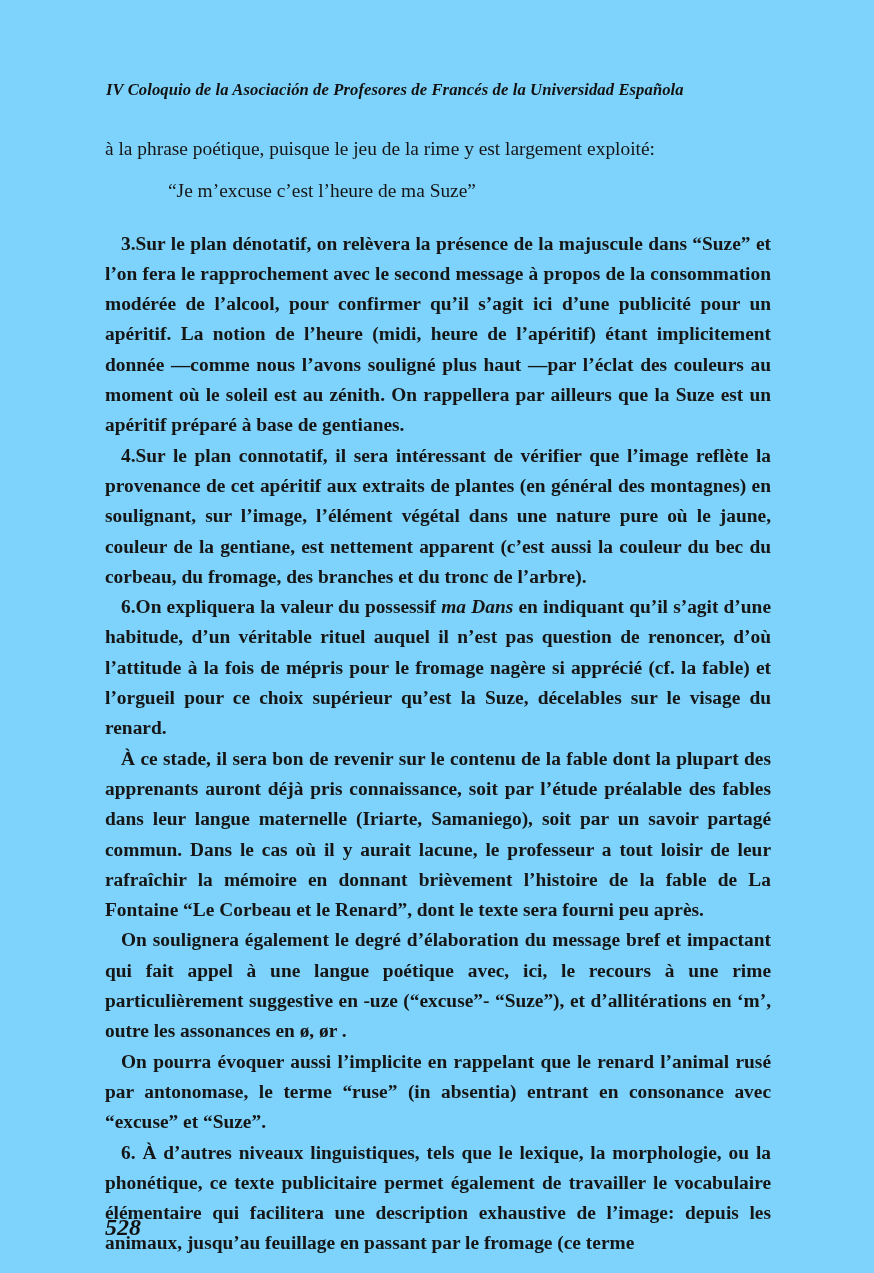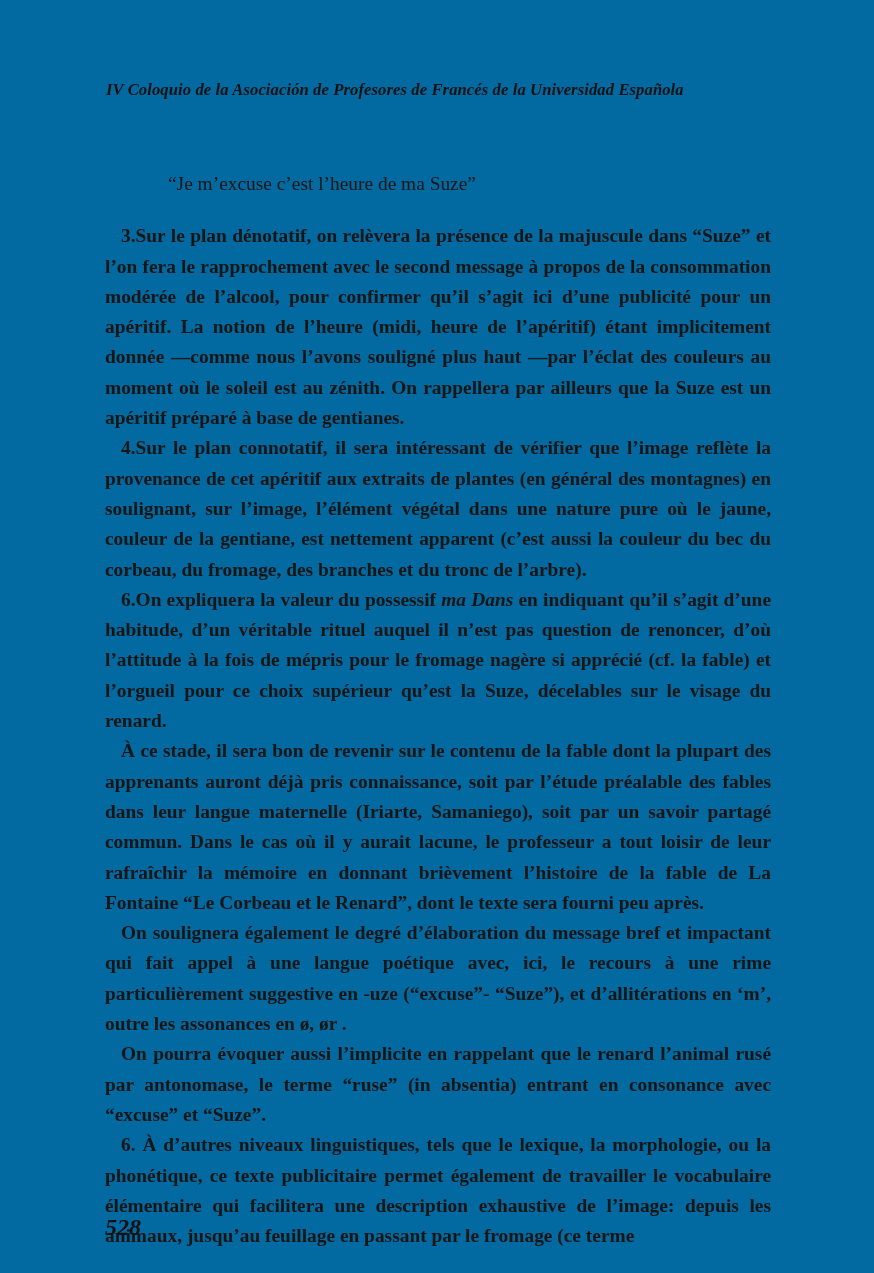--- a/index.html
+++ b/index.html
@@ -6,21 +6,21 @@
   html, body {
     margin: 0;
     padding: 0;
     background: #ffffff;
     font-family: "Liberation Serif", "DejaVu Serif", serif;
   }
   .page {
     position: relative;
     width: 874px;
     height: 1273px;
-    background: #0369a1;
+    background: #7dd3fc;
     color: #141414;
     overflow: hidden;
   }
   .running-header {
     position: absolute;
     left: 106px;
     top: 80px;
     width: 668px;
     font-size: 16.6px;
     font-weight: bold;
@@ -42,21 +42,21 @@
   }
   .content p {
     margin: 0;
     padding: 0;
   }
   .content p.indent {
     text-indent: 16px;
     font-weight: bold;
   }
   .content p.quote {
-    margin: 35px 0 22px 63px;
+    margin: 12px 0 22px 63px;
     text-align: left;
     text-indent: 0;
   }
   .content em {
     font-style: italic;
   }
   .page-number {
     position: absolute;
     left: 105px;
     top: 1214px;
@@ -66,20 +66,21 @@
     color: #121212;
   }
 </style>
 </head>
 <body>
 
 <div class="page">
   <div class="running-header">IV Coloquio de la Asociación de Profesores de Francés de la Universidad Española</div>
 
   <div class="content">
+      <p class=""><span>à la phrase poétique, puisque le jeu de la rime y est largement exploité:</span></p>
       <p class="quote"><span>“Je m’excuse c’est l’heure de ma Suze”</span></p>
       <p class="indent"><span>3.Sur le plan dénotatif, on relèvera la présence de la majuscule dans “Suze” et l’on fera le rapprochement avec le second message à propos de la consommation modérée de l’alcool, pour confirmer qu’il s’agit ici d’une publicité pour un apéritif. La notion de l’heure (midi, heure de l’apéritif) étant implicitement donnée —comme nous l’avons souligné plus haut —par l’éclat des couleurs au moment où le soleil est au zénith. On rappellera par ailleurs que la Suze est un apéritif préparé à base de gentianes.</span></p>
       <p class="indent"><span>4.Sur le plan connotatif, il sera intéressant de vérifier que l’image reflète la provenance de cet apéritif aux extraits de plantes (en général des montagnes) en soulignant, sur l’image, l’élément végétal dans une nature pure où le jaune, couleur de la gentiane, est nettement apparent (c’est aussi la couleur du bec du corbeau, du fromage, des branches et du tronc de l’arbre).</span></p>
       <p class="indent"><span>6.On expliquera la valeur du possessif </span><em>ma Dans</em><span> en indiquant qu’il s’agit d’une habitude, d’un véritable rituel auquel il n’est pas question de renoncer, d’où l’attitude à la fois de mépris pour le fromage nagère si apprécié (cf. la fable) et l’orgueil pour ce choix supérieur qu’est la Suze, décelables sur le visage du renard.</span></p>
       <p class="indent"><span>À ce stade, il sera bon de revenir sur le contenu de la fable dont la plupart des apprenants auront déjà pris connaissance, soit par l’étude préalable des fables dans leur langue maternelle (Iriarte, Samaniego), soit par un savoir partagé commun. Dans le cas où il y aurait lacune, le professeur a tout loisir de leur rafraîchir la mémoire en donnant brièvement l’histoire de la fable de La Fontaine “Le Corbeau et le Renard”, dont le texte sera fourni peu après.</span></p>
       <p class="indent"><span>On soulignera également le degré d’élaboration du message bref et impactant qui fait appel à une langue poétique avec, ici, le recours à une rime particulièrement suggestive en -uze (“excuse”- “Suze”), et d’allitérations en ‘m’, outre les assonances en ø, ør .</span></p>
       <p class="indent"><span>On pourra évoquer aussi l’implicite en rappelant que le renard l’animal rusé par antonomase, le terme “ruse” (in absentia) entrant en consonance avec “excuse” et “Suze”.</span></p>
       <p class="indent"><span>6. À d’autres niveaux linguistiques, tels que le lexique, la morphologie, ou la phonétique, ce texte publicitaire permet également de travailler le vocabulaire élémentaire qui facilitera une description exhaustive de l’image: depuis les animaux, jusqu’au feuillage en passant par le fromage (ce terme</span></p>
     </div>
 

